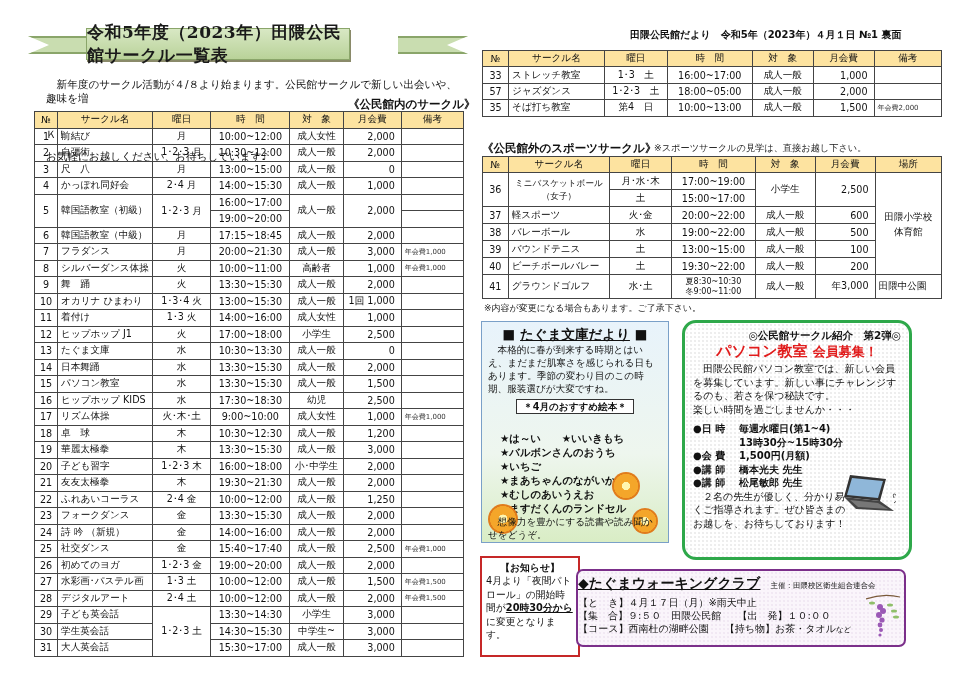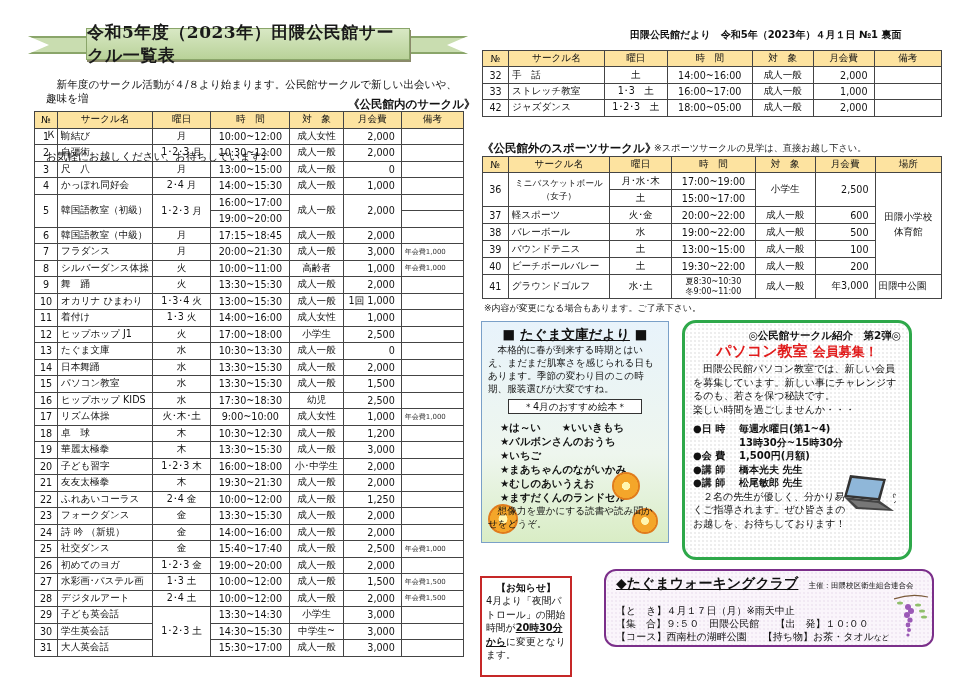--- a/index.html
+++ b/index.html
@@ -4,21 +4,21 @@
 <style>
   * { box-sizing: border-box; margin: 0; padding: 0; }
   html, body { width: 960px; height: 677px; background: #ffffff; overflow: hidden; }
   body { font-family: "DejaVu Sans", "Liberation Sans", sans-serif; color: #111; position: relative; }
 
   
   .banner { position: absolute; left: 28px; top: 28px; width: 440px; height: 32px; }
   .banner .ribbon-l, .banner .ribbon-r { position: absolute; top: 8px; width: 70px; height: 18px; background: #c9ddb0; border-top: 2px solid #8aa56a; border-bottom: 2px solid #8aa56a; }
   .banner .ribbon-l { left: 0; clip-path: polygon(0 0, 100% 0, 100% 100%, 0 100%, 30% 50%); }
   .banner .ribbon-r { right: 0; clip-path: polygon(0 0, 100% 0, 70% 50%, 100% 100%, 0 100%); }
-  .banner .title-box { position: absolute; left: 58px; top: 0; width: 324px; height: 32px; background: linear-gradient(#d8e8c4, #b9d299); border: 1px solid #8aa56a; display: flex; align-items: center; justify-content: center; box-shadow: 1px 2px 0 #8a8a6a; }
+  .banner .title-box { position: absolute; left: 58px; top: 0; width: 264px; height: 32px; background: linear-gradient(#d8e8c4, #b9d299); border: 1px solid #8aa56a; display: flex; align-items: center; justify-content: center; box-shadow: 1px 2px 0 #8a8a6a; }
   .banner .title-box span { font-family: "DejaVu Serif", "Liberation Serif", serif; font-weight: bold; font-size: 17px; color: #1a1a1a; letter-spacing: 0.5px; }
 
   .intro { position: absolute; left: 38px; top: 69px; width: 432px; font-size: 10.6px; line-height: 14px; }
   .intro p { margin: 8px; }
   .intro .indent { text-indent: 1em; }
   .section-label { position: absolute; font-size: 11.5px; font-weight: bold; }
 
   table.circ { border-collapse: collapse; position: absolute; font-size: 9.6px; }
   table.circ th, table.circ td { border: 1px solid #444; height: 16.4px; padding: 0 3px; white-space: nowrap; }
   table.circ th { background: #fde3a0; font-weight: normal; text-align: center; }
@@ -36,49 +36,49 @@
   #tbl-right-top { left: 482px; top: 50px; width: 460px; }
   #tbl-sports { left: 482px; top: 156px; width: 460px; }
   #tbl-sports td { height: 17px; }
   .footnote { position: absolute; font-size: 9px; color: #222; }
 
   
   .bunko { position: absolute; left: 481px; top: 321px; width: 188px; height: 222px; border: 1px solid #7aa0c8; background: linear-gradient(#e8f3fb 0%, #eef6ee 60%, #d9edc5 100%); padding: 6px 6px; font-size: 9.6px; line-height: 13px; overflow: hidden; }
   .bunko .bunko-title { text-align: center; font-size: 13.5px; font-weight: bold; margin-bottom: 2px; }
   .bunko .bunko-title u { text-decoration: underline; }
   .bunko .indent { text-indent: 1em; }
-  .bunko .recommend { display: block; margin: 4px auto 6px; width: 134px; border: 1px solid #333; text-align: center; background: #fff; font-weight: normal; font-size: 9.6px; }
+  .bunko .recommend { display: block; margin: 4px auto 17px; width: 118px; border: 1px solid #333; text-align: center; background: #fff; font-weight: bold; font-size: 9.6px; }
   .bunko ul { list-style: none; padding-left: 12px; font-size: 10.4px; line-height: 14px; font-weight: bold; }
   .bunko .flower { position: absolute; border-radius: 50%; background: radial-gradient(#fff6b0 0 20%, #f4a62a 22% 60%, #e07c1c 62%); }
   .bunko .closing { position: relative; z-index: 2; }
 
   
   .pcbox { position: absolute; left: 682px; top: 320px; width: 230px; height: 240px; border: 3px solid #2ea84a; border-radius: 14px; background: #fff; background-image: radial-gradient(#d8d8d8 0.6px, transparent 0.8px); background-size: 4px 4px; padding: 6px 8px; font-size: 10px; line-height: 13.5px; }
   .pcbox .sub { text-align: right; font-weight: bold; font-size: 10.5px; }
   .pcbox .headline { text-align: center; color: #e11c1c; font-weight: bold; font-size: 15px; margin: 2px 0 4px; }
   .pcbox .headline small { font-size: 13px; }
   .pcbox .indent { text-indent: 1em; }
   .pcbox .details { margin-top: 6px; font-weight: bold; }
   .pcbox .details .row { display: flex; }
   .pcbox .details .lbl { width: 46px; }
   .pcbox .closing { width: 155px; }
   .laptop { position: absolute; left: 155px; top: 150px; width: 56px; height: 44px; }
 
   
-  .notice { position: absolute; left: 480px; top: 576px; width: 92px; height: 101px; border: 2px solid #c62828; padding: 3px 4px; font-size: 9.8px; line-height: 13.4px; background: #fff; }
+  .notice { position: absolute; left: 480px; top: 556px; width: 100px; height: 101px; border: 2px solid #c62828; padding: 3px 4px; font-size: 9.8px; line-height: 13.4px; background: #fff; }
   .notice .ttl { text-align: center; font-weight: bold; }
   .notice u { font-weight: bold; }
 
   
-  .walk { position: absolute; left: 604px; top: 569px; width: 330px; height: 78px; border: 2px solid #7b2f8a; border-radius: 12px; background: #faf5fb; background-image: radial-gradient(#e7d8ea 0.6px, transparent 0.8px); background-size: 4px 4px; padding: 6px 10px; font-size: 10px; line-height: 13px; }
+  .walk { position: absolute; left: 576px; top: 569px; width: 330px; height: 78px; border: 2px solid #7b2f8a; border-radius: 7px; background: #faf5fb; background-image: radial-gradient(#e7d8ea 0.6px, transparent 0.8px); background-size: 4px 4px; padding: 6px 0; font-size: 10px; line-height: 13px; }
   .walk .ttl { display: flex; align-items: baseline; gap: 10px; }
   .walk .ttl .main { font-size: 14px; font-weight: bold; }
   .walk .ttl .main u { text-decoration: underline; }
   .walk .ttl .host { font-size: 7.5px; }
-  .walk .lines { margin-top: 12px; }
+  .walk .lines { margin-top: 4px; }
   .walk .line { display: flex; gap: 16px; }
   .walk .line span.sm { font-size: 7.5px; }
   .wisteria { position: absolute; right: 4px; top: 22px; width: 34px; height: 52px; }
 </style>
 </head>
 <body>
 
 <div class="banner">
   <div class="ribbon-l"></div>
   <div class="ribbon-r"></div>
@@ -418,45 +418,45 @@
       <th>サークル名</th>
       <th>曜日</th>
       <th>時　間</th>
       <th>対　象</th>
       <th>月会費</th>
       <th>備考</th>
     </tr>
   </thead>
   <tbody id="right-top-body">
       <tr>
-        <td class="num">32</td>
-        <td>手　話</td>
-        <td class="c">土</td>
-        <td class="c">14:00~16:00</td>
-        <td class="c">成人一般</td>
-        <td class="r">2,000</td>
-        <td class="note"></td>
-      </tr>
-      <tr>
         <td class="num">33</td>
         <td>ストレッチ教室</td>
         <td class="c">1･3　土</td>
         <td class="c">16:00~17:00</td>
         <td class="c">成人一般</td>
         <td class="r">1,000</td>
         <td class="note"></td>
       </tr>
       <tr>
-        <td class="num">42</td>
+        <td class="num">57</td>
         <td>ジャズダンス</td>
         <td class="c">1･2･3　土</td>
         <td class="c">18:00~05:00</td>
         <td class="c">成人一般</td>
         <td class="r">2,000</td>
         <td class="note"></td>
+      </tr>
+      <tr>
+        <td class="num">35</td>
+        <td>そば打ち教室</td>
+        <td class="c">第4　日</td>
+        <td class="c">10:00~13:00</td>
+        <td class="c">成人一般</td>
+        <td class="r">1,500</td>
+        <td class="note">年会費2,000</td>
       </tr>
     </tbody>
 </table>
 
 <div class="section-label" style="left:482px; top:141px;">《公民館外のスポーツサークル》</div>
 <div class="footnote" style="left:654px; top:142px; font-size:9.2px;">※スポーツサークルの見学は、直接お越し下さい。</div>
 
 <table class="circ" id="tbl-sports">
   <colgroup>
     <col style="width:24px">

